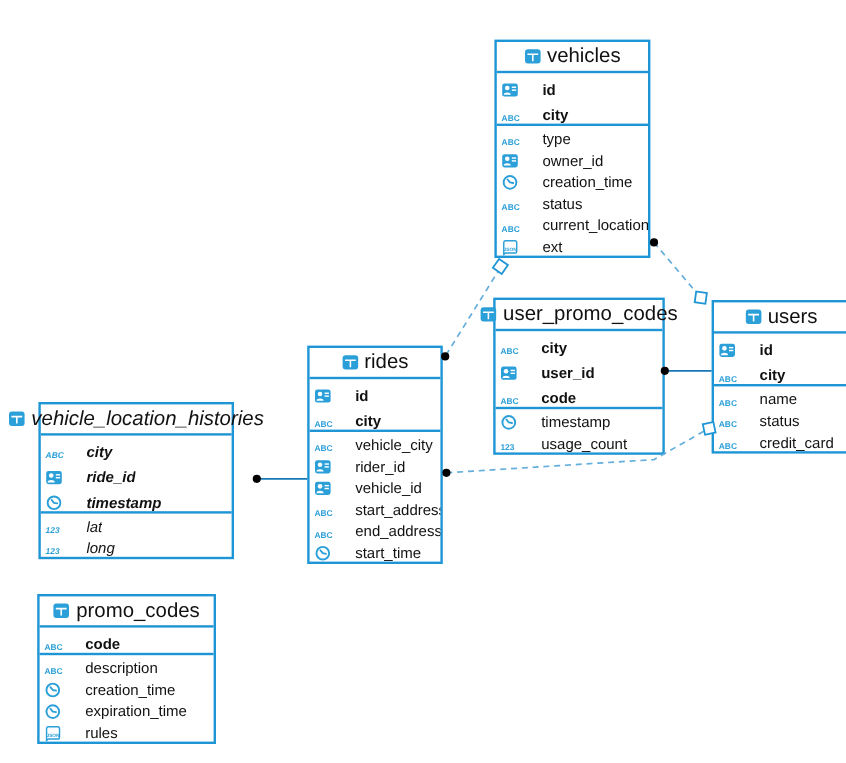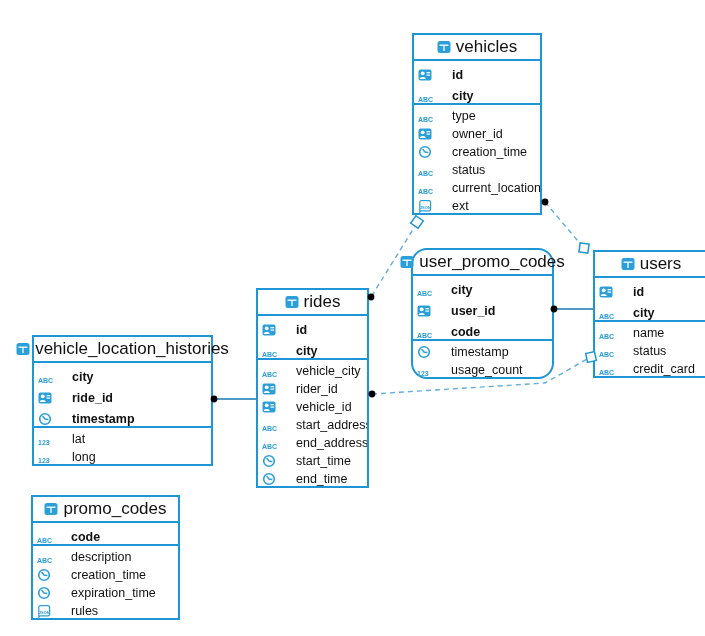--- a/index.html
+++ b/index.html
@@ -13,24 +13,24 @@
   .tbl-header{height:24px;display:flex;align-items:center;justify-content:center;gap:5px;
     border-bottom:2px solid var(--blue);font-size:17px;white-space:nowrap;}
   .pk-section{border-bottom:2px solid var(--blue);}
   .row{display:flex;align-items:flex-end;gap:16px;padding-left:4px;font-size:12.5px;white-space:nowrap;}
   .row.pk{height:21px;font-weight:bold;}
   .row.field{height:18px;}
   .iconslot{width:18px;display:flex;align-items:center;justify-content:flex-start;flex:0 0 18px;}
   .txticon{font-size:7px;font-weight:700;color:var(--icon-blue);letter-spacing:0;line-height:1;}
   .fname{overflow:hidden;}
   #tbl-vehicles{left:412px;top:33px;width:130px;}
-  #tbl-user_promo_codes{left:411px;top:248px;width:143px;border-radius:16px;}
+  #tbl-user_promo_codes{left:411px;top:248px;width:143px;}
   #tbl-users{left:593px;top:250px;width:116px;}
   #tbl-rides{left:256px;top:288px;width:113px;}
-  #tbl-vehicle_location_histories{left:32px;top:335px;width:181px;}
+  #tbl-vehicle_location_histories{left:32px;top:335px;width:163px;font-style:italic;}
   #tbl-promo_codes{left:31px;top:495px;width:149px;}
   svg.overlay{position:absolute;left:0;top:0;z-index:2;pointer-events:none;}
   .conn-dashed{stroke:var(--dash-blue);stroke-width:1.4;stroke-dasharray:5 4;fill:none;}
   .conn-solid{stroke:var(--solid-blue);stroke-width:1.5;fill:none;}
   .end-dot{fill:var(--dot);}
   .end-square{fill:#fff;stroke:var(--blue);stroke-width:1.5;}
 </style>
 </head>
 <body>
 
@@ -301,29 +301,20 @@
         </div>
         <div class="row field">
           <span class="iconslot">
             <svg width="14" height="14" viewBox="0 0 14 14">
               <circle cx="7" cy="7" r="5.3" fill="none" stroke="var(--icon-blue)" stroke-width="1.6"></circle>
               <path d="M7 7 L5 4.6 M7 7 L9.7 7.5" stroke="var(--icon-blue)" stroke-width="1.5" fill="none" stroke-linecap="round"></path>
             </svg>
           </span>
           <span class="fname">start_time</span>
         </div>
-        <div class="row field">
-          <span class="iconslot">
-            <svg width="14" height="14" viewBox="0 0 14 14">
-              <circle cx="7" cy="7" r="5.3" fill="none" stroke="var(--icon-blue)" stroke-width="1.6"></circle>
-              <path d="M7 7 L5 4.6 M7 7 L9.7 7.5" stroke="var(--icon-blue)" stroke-width="1.5" fill="none" stroke-linecap="round"></path>
-            </svg>
-          </span>
-          <span class="fname">end_time</span>
-        </div>
       </div>
     </div>
   <div class="tbl" id="tbl-vehicle_location_histories">
       <div class="tbl-header">
         <span style="display: flex;">
           <svg width="14" height="14" viewBox="0 0 14 14">
             <rect x="0.5" y="1" width="13" height="12" rx="2.5" fill="var(--icon-blue)"></rect>
             <line x1="2.5" y1="5.2" x2="11.5" y2="5.2" stroke="#fff" stroke-width="1.3"></line>
             <line x1="7" y1="5.2" x2="7" y2="11" stroke="#fff" stroke-width="1.3"></line>
           </svg>

